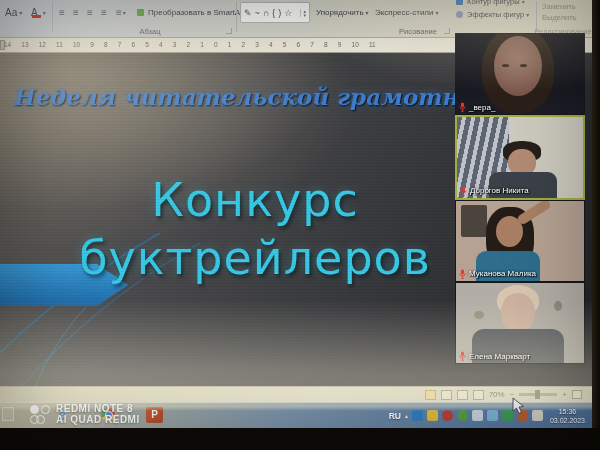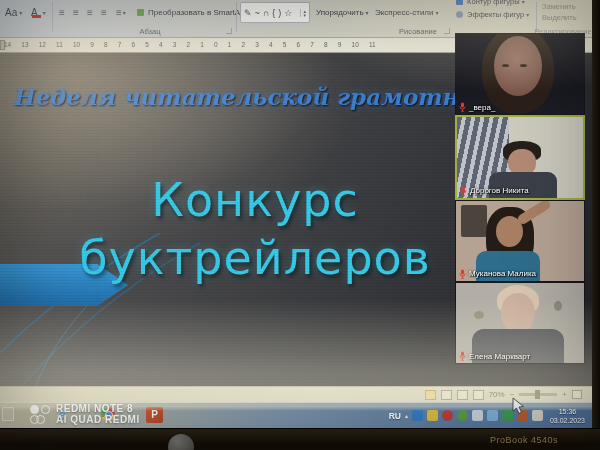--- a/index.html
+++ b/index.html
@@ -415,19 +415,15 @@
       </div>
     </div>
 
     <svg class="cursor" width="13" height="18" viewBox="0 0 13 18">
       <path d="M1 1 L1 14 L4.5 11 L7 16.5 L9.5 15.2 L7 10 L11.5 9.5 Z" fill="#ececec" stroke="#333" stroke-width="0.8"></path>
     </svg>
   </div>
 
   <div class="edge-right"></div>
 
-  <div class="bezel">
-    <div class="hp-logo"></div>
-    <div class="model">ProBook 4540s</div>
-  </div>
 
   <div class="vignette"></div>
 </div>
 
 </body></html>

